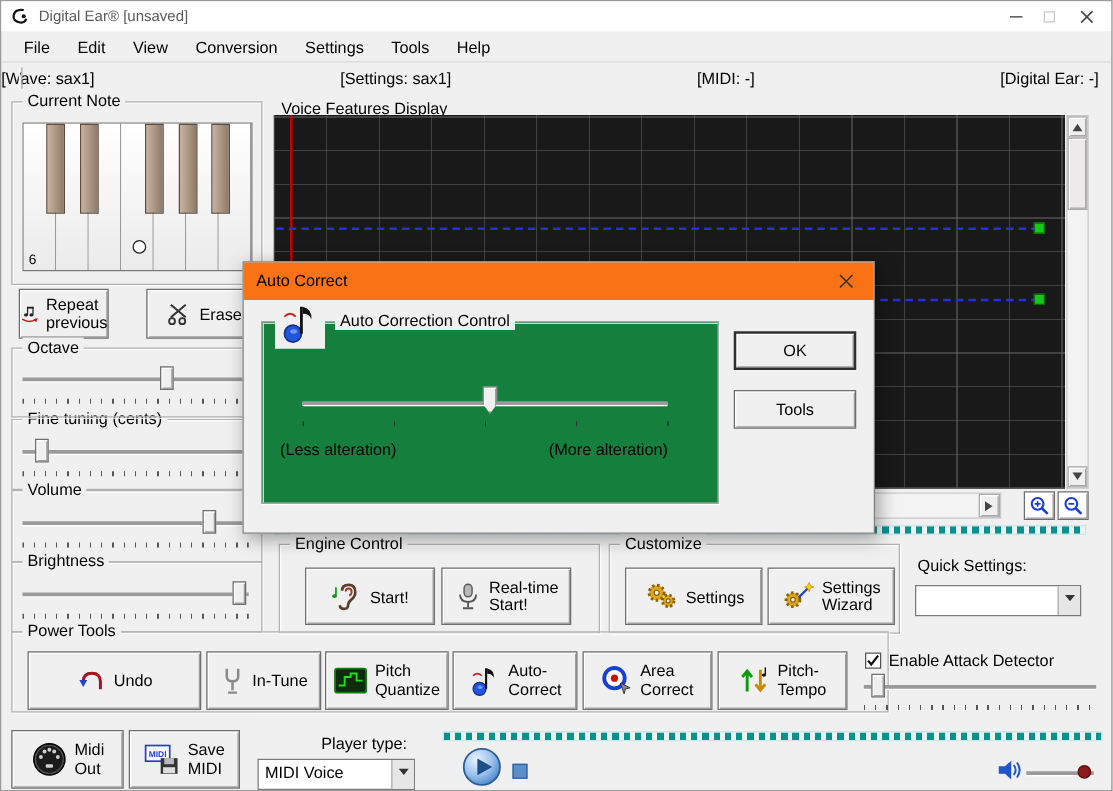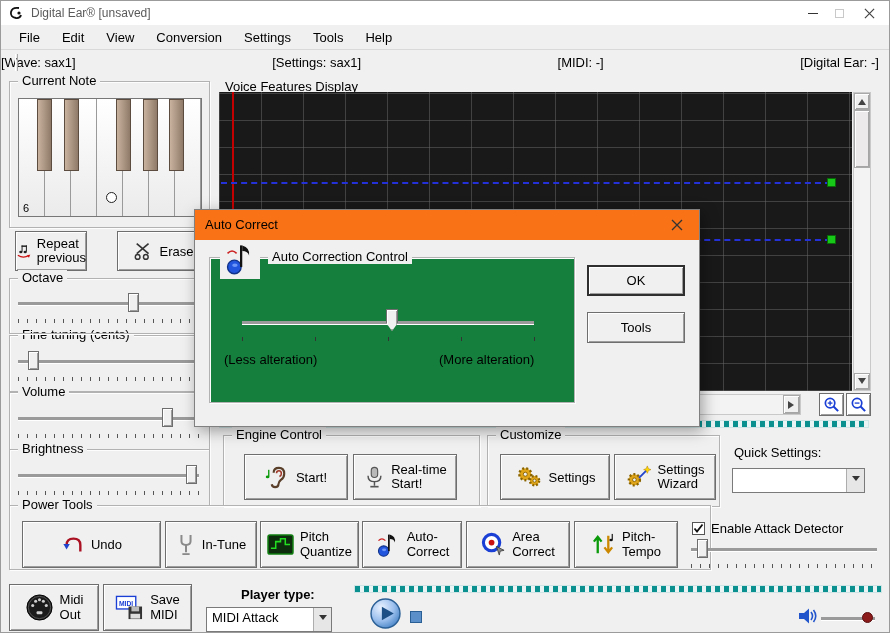--- a/index.html
+++ b/index.html
@@ -399,23 +399,23 @@
       <rect x="14" y="13" width="14" height="13" fill="#333"></rect>
       <rect x="17" y="13" width="8" height="5" fill="#bbb"></rect>
       <rect x="16" y="20.5" width="10" height="5" fill="#ddd"></rect>
     </svg>
     <span class="two-line">
       <span>Save</span>
       <span>MIDI</span>
     </span>
   </div>
 
-  <span class="lbl" style="left:240px; top:586px;font-weight:bold;">Player type:</span>
+  <span class="lbl" style="left:256px; top:586px;">Player type:</span>
   <div class="combo" style="left:205px; top:606px; width:126px; height:25px;">
-    <span class="val">MIDI Attack</span>
+    <span class="val">MIDI Voice</span>
     <div class="dd">
         <div class="tri-dn" style="margin-top:0;"></div>
       </div>
   </div>
 
   <div class="dotted-teal" style="left:353px; top:584px; width:528px;"></div>
   <div class="abs" style="left:369px; top:597px; width:31px; height:31px;">
     <svg width="31" height="31" viewBox="0 0 30 30">
       <defs>
           <radialGradient id="pg" cx="35%" cy="30%" r="80%">

